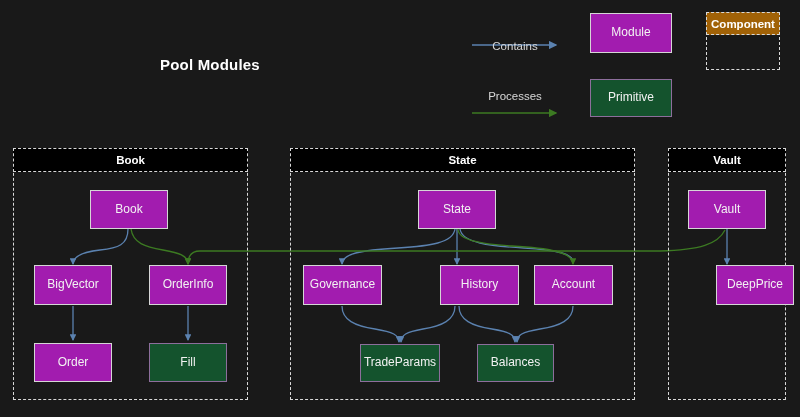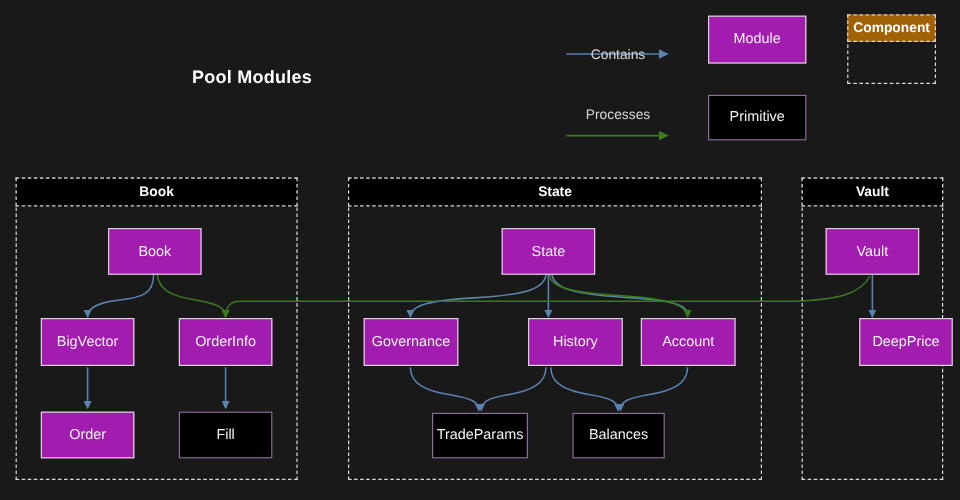--- a/index.html
+++ b/index.html
@@ -62,21 +62,21 @@
     font-size: 12px;
     color: #f2f2f2;
     text-align: center;
     line-height: 1.1;
   }
   .node.module {
     background: #a21caf;
     border: 1.3px solid #d6d6d6;
   }
   .node.primitive {
-    background: #000000;
+    background: #14532d;
     border: 1.3px solid #8d6e9c;
   }
 
   
   .section {
     position: absolute;
     box-sizing: border-box;
     border: 1.6px dashed #d9d9d9;
     background: transparent;
   }

